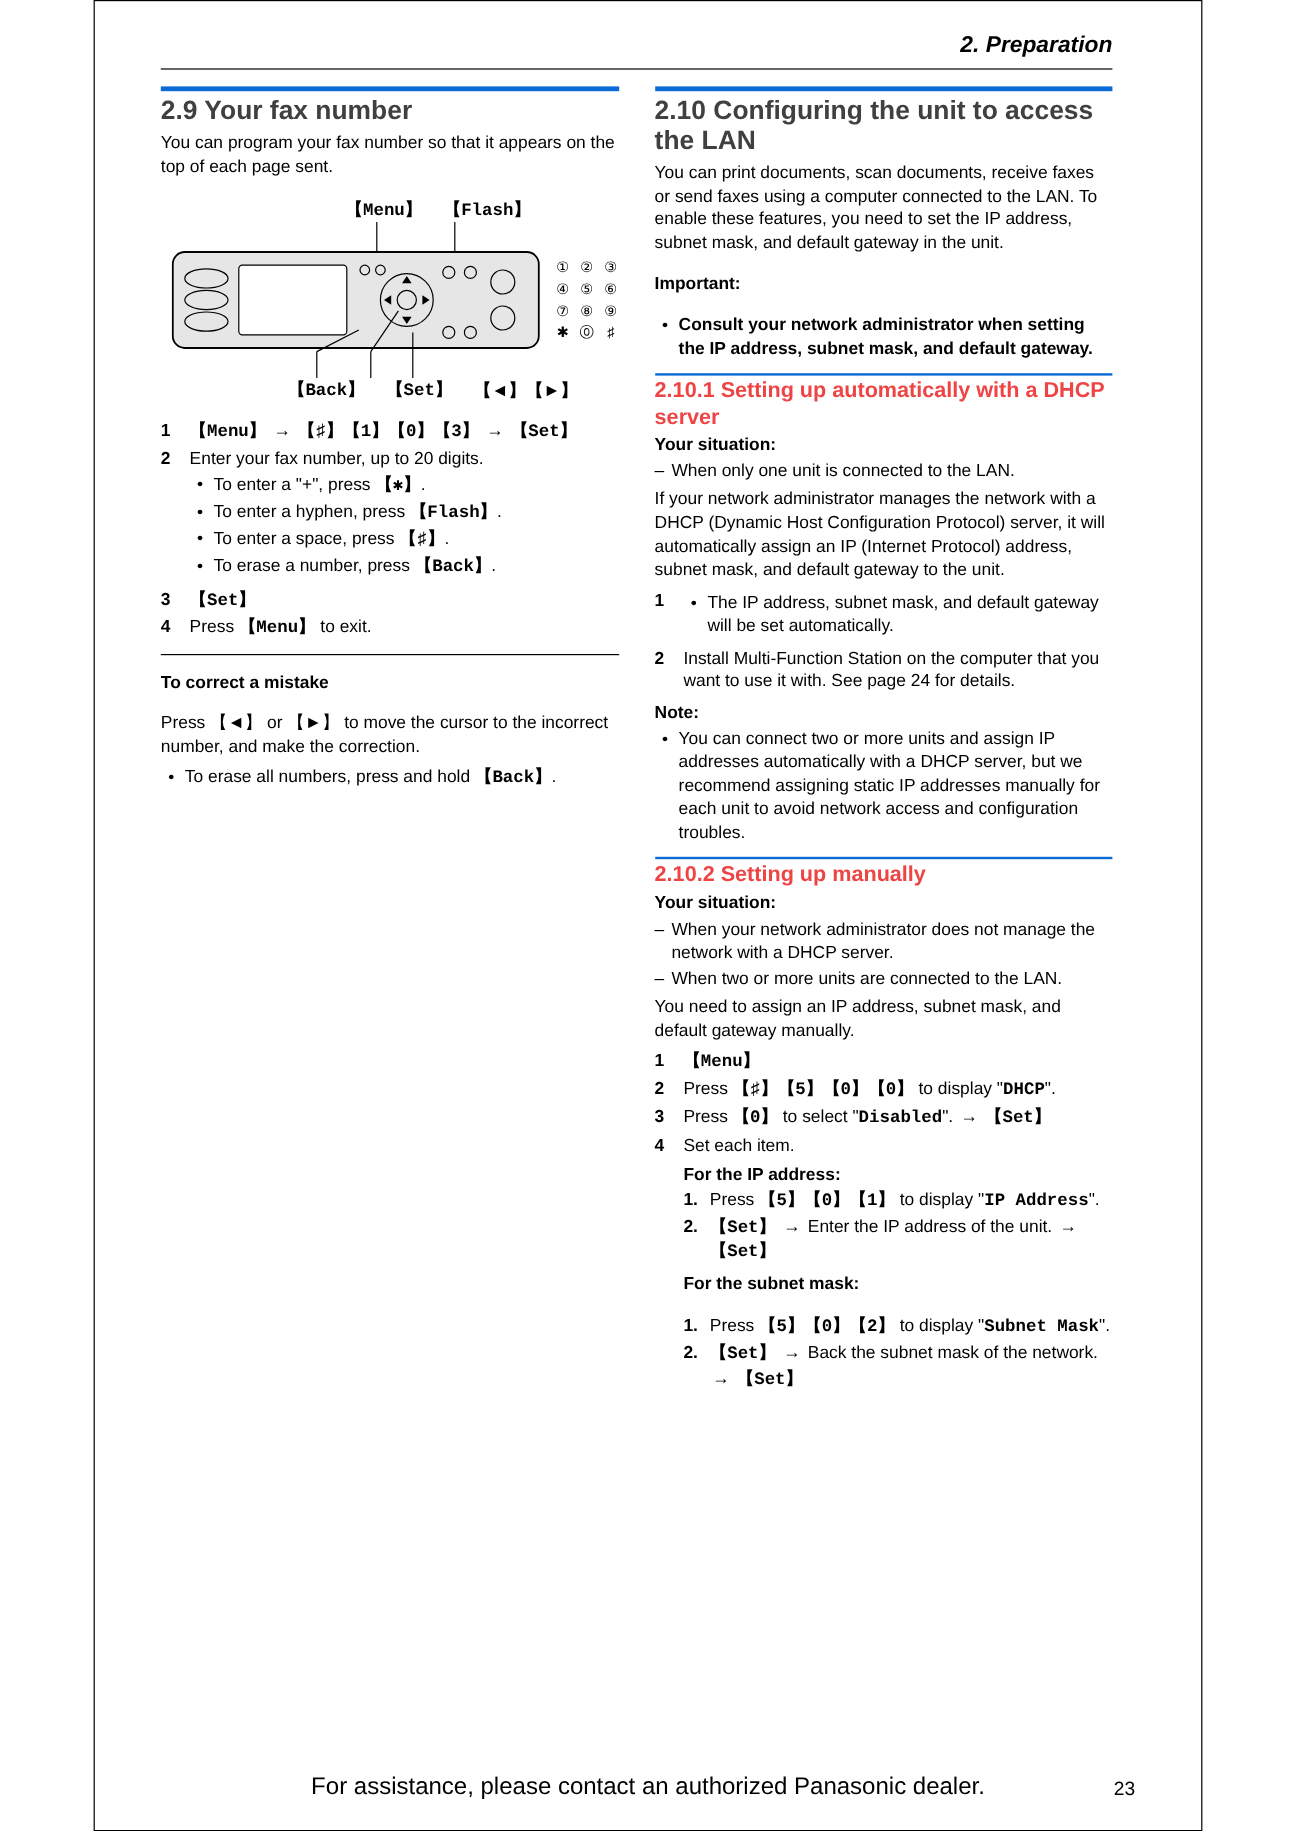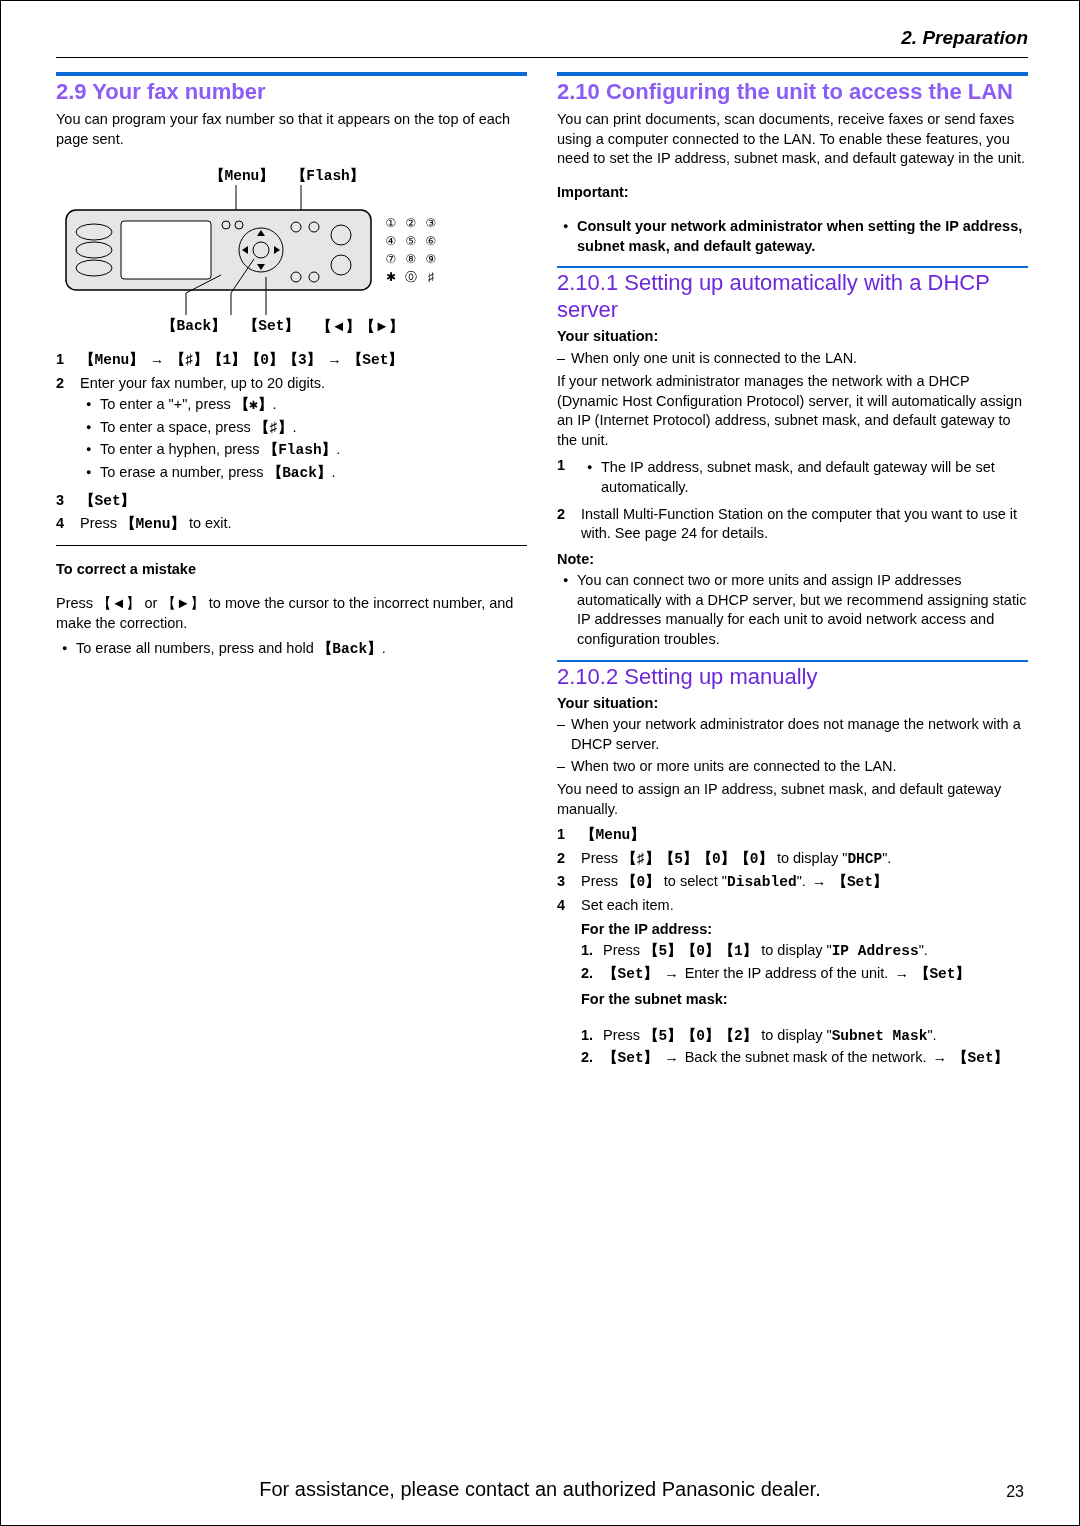--- a/index.html
+++ b/index.html
@@ -4,24 +4,24 @@
 <style>
   body {
     font-family: Arial, Helvetica, sans-serif;
     font-size: 14.5px;
     color: #000;
     margin: 0;
     padding: 0;
     line-height: 1.35;
   }
   .page {
-    width: 1080px;
+    width: 924px;
     height: 1526px;
     box-sizing: border-box;
-    padding: 20px 51px 30px 55px;
+    padding: 20px 74px 30px 55px;
     position: relative;
     border: 1px solid #000;
     margin: 0 auto;
   }
   .top-rule {
     border-top: 1px solid #000;
     margin-top: 6px;
   }
   .chapter {
     text-align: right;
@@ -42,30 +42,30 @@
   }
   .blue-rule {
     border-top: 4px solid #0a6bd6;
     margin: 0 0 3px 0;
   }
   .blue-rule-thin {
     border-top: 2.5px solid #0a6bd6;
     margin: 10px 0 2px 0;
   }
   h1.section {
-    color: #8b5cf6;
+    color: #404040;
     font-size: 22px;
     font-weight: bold;
     margin: 2px 0 6px 0;
     line-height: 1.15;
   }
   h2.subsection {
-    color: #6d28d9;
-    font-size: 22px;
-    font-weight: normal;
+    color: #ef4444;
+    font-size: 18px;
+    font-weight: bold;
     margin: 2px 0 4px 0;
     line-height: 1.2;
   }
   .body-text { margin: 2px 0 6px 0; }
   .btn { font-weight: bold; font-family: Liberation Mono, monospace; }
   .btn::before { content: "【"; font-weight: bold;}
   .btn::after  { content: "】"; font-weight: bold;}
   .arrow { font-weight: bold; padding: 0 2px;}
   .num-step {
     display: flex;
@@ -241,22 +241,22 @@
           <span class="arrow">→</span>
           <span class="btn">Set</span>
         </div>
       </div>
       <div class="num-step">
         <div class="n">2</div>
         <div class="t">
           <span>Enter your fax number, up to 20 digits.</span>
           <ul class="dots">
             <li><span>To enter a "+", press </span><span class="btn">✱</span>.</li>
+            <li><span>To enter a hyphen, press </span><span class="btn">Flash</span>.</li>
             <li><span>To enter a space, press </span><span class="btn">♯</span>.</li>
-            <li><span>To enter a hyphen, press </span><span class="btn">Flash</span>.</li>
             <li><span>To erase a number, press </span><span class="btn">Back</span>.</li>
           </ul>
         </div>
       </div>
       <div class="num-step">
         <div class="n">3</div>
         <div class="t"><span class="btn">Set</span></div>
       </div>
       <div class="num-step">
         <div class="n">4</div>

